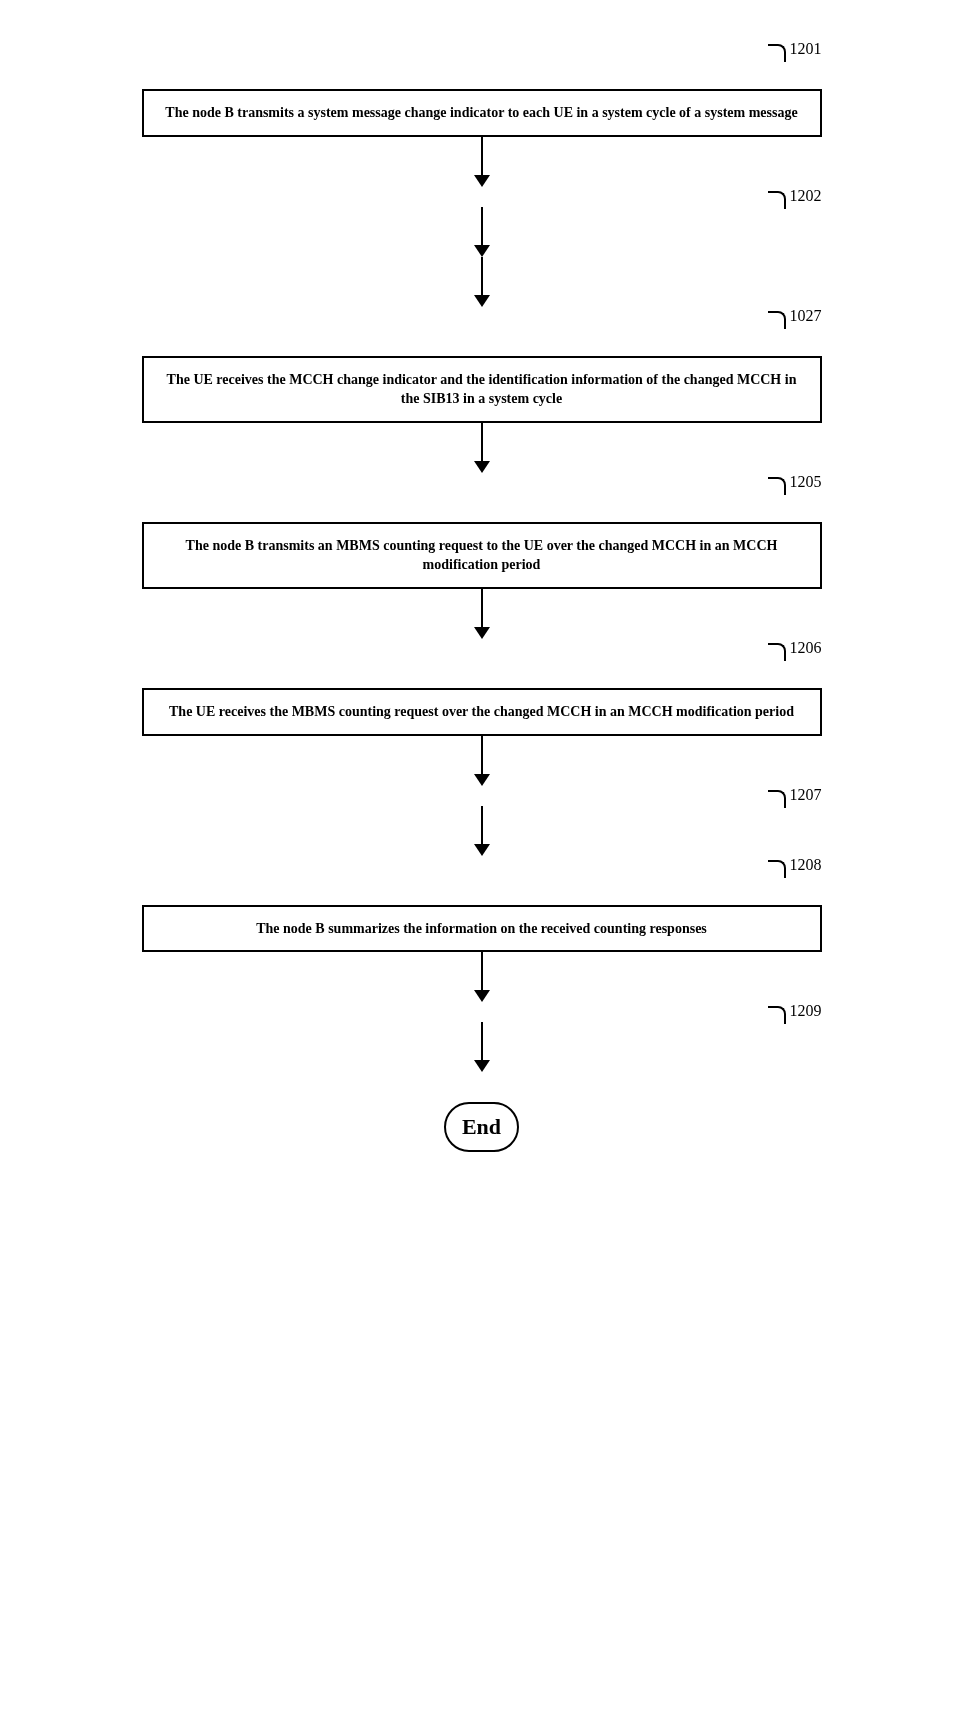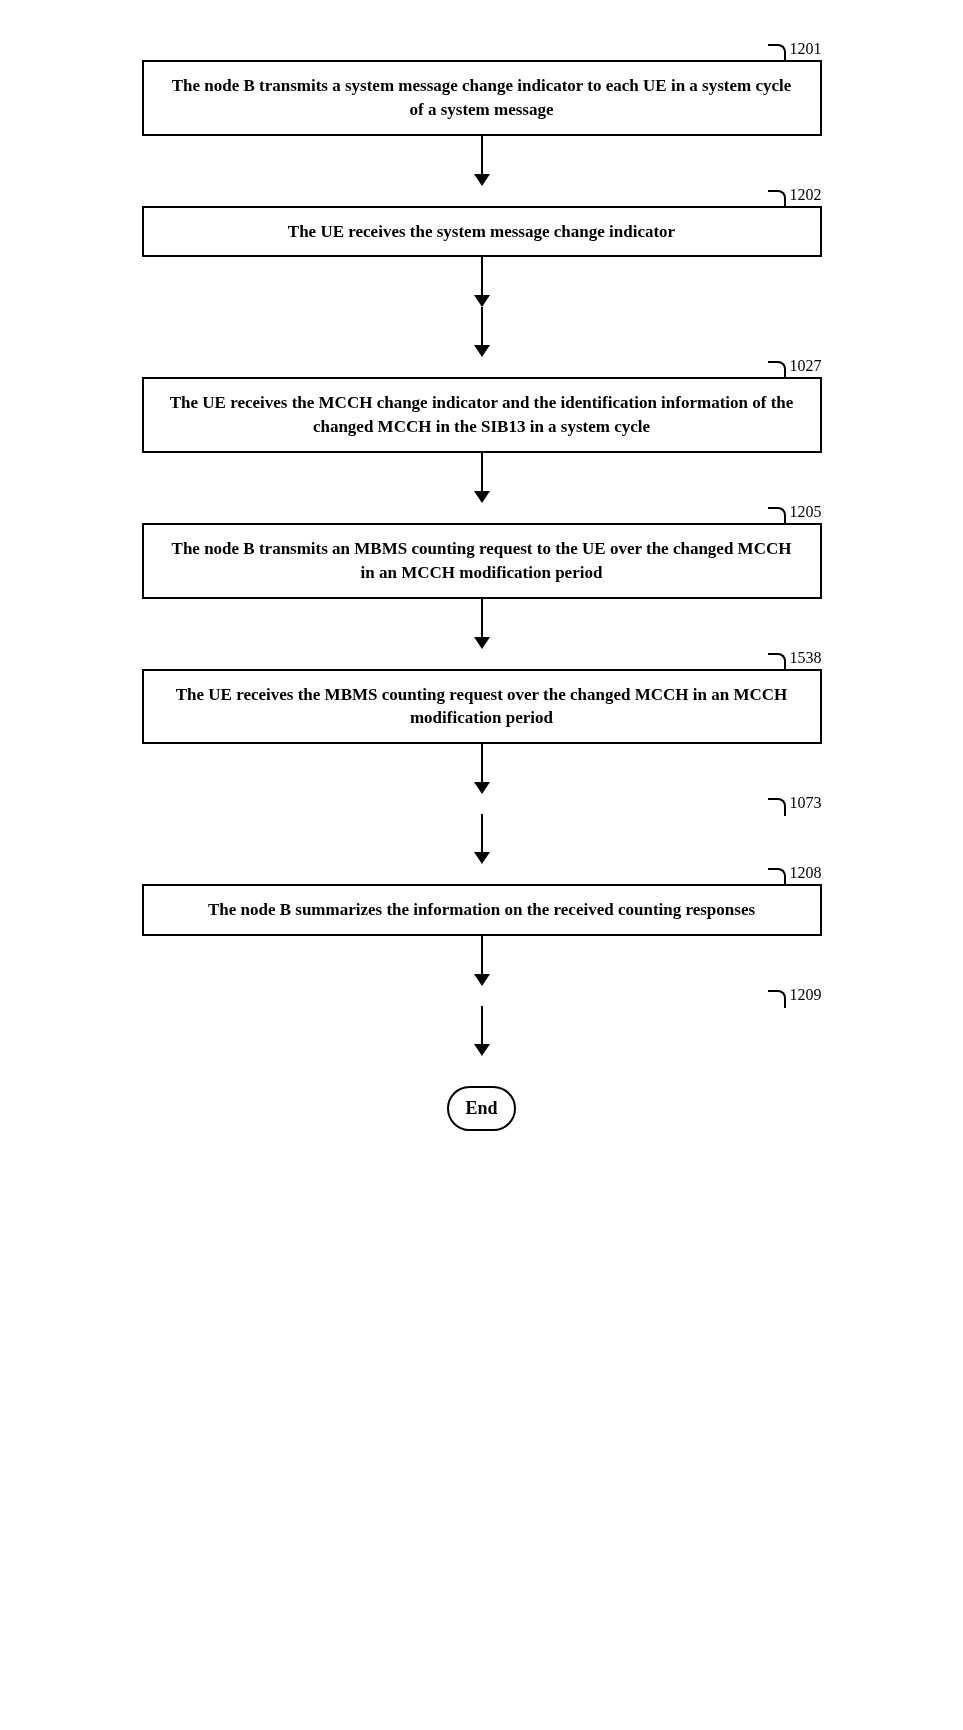--- a/index.html
+++ b/index.html
@@ -34,24 +34,25 @@
       align-items: center;
       width: 100%;
       position: relative;
     }
 
     .step-box {
       border: 2px solid #000;
       background: #fff;
       text-align: center;
       padding: 12px 20px;
-      font-size: 17px;
+      font-size: 14px;
       font-weight: bold;
       line-height: 1.4;
       width: 680px;
+      margin-top: 29px;
     }
 
     .arrow-down {
       display: flex;
       flex-direction: column;
       align-items: center;
       height: 50px;
       position: relative;
     }
 
@@ -66,21 +67,21 @@
       height: 0;
       border-left: 8px solid transparent;
       border-right: 8px solid transparent;
       border-top: 12px solid #000;
     }
 
     .end-oval {
       border: 2px solid #000;
       border-radius: 50px;
       padding: 10px 16px;
-      font-size: 18px;
+      font-size: 22px;
       font-weight: bold;
       background: #fff;
       margin-top: 30px;
     }
 
     .number-container {
       position: relative;
       width: 680px;
       display: flex;
       justify-content: flex-end;
@@ -118,23 +119,20 @@
   <div class="arrow-down">
     <div class="arrow-line"></div>
     <div class="arrow-head"></div>
   </div>
 
   <div class="step-wrapper">
     <div class="number-container">
       <span class="curved-brace"></span>
       <span class="num-text">1202</span>
     </div>
-    <div class="step-box">
-      <span>The UE receives the system message change indicator</span>
-    </div>
   </div>
 
   <div class="arrow-down">
     <div class="arrow-line"></div>
     <div class="arrow-head"></div>
   </div>
 
 
   <div class="arrow-down">
     <div class="arrow-line"></div>
@@ -167,36 +165,36 @@
   </div>
 
   <div class="arrow-down">
     <div class="arrow-line"></div>
     <div class="arrow-head"></div>
   </div>
 
   <div class="step-wrapper">
     <div class="number-container">
       <span class="curved-brace"></span>
-      <span class="num-text">1538</span>
+      <span class="num-text">1206</span>
     </div>
     <div class="step-box">
       <span>The UE receives the MBMS counting request over the changed MCCH in an MCCH modification period</span>
     </div>
   </div>
 
   <div class="arrow-down">
     <div class="arrow-line"></div>
     <div class="arrow-head"></div>
   </div>
 
   <div class="step-wrapper">
     <div class="number-container">
       <span class="curved-brace"></span>
-      <span class="num-text">1073</span>
+      <span class="num-text">1207</span>
     </div>
   </div>
 
   <div class="arrow-down">
     <div class="arrow-line"></div>
     <div class="arrow-head"></div>
   </div>
 
   <div class="step-wrapper">
     <div class="number-container">

